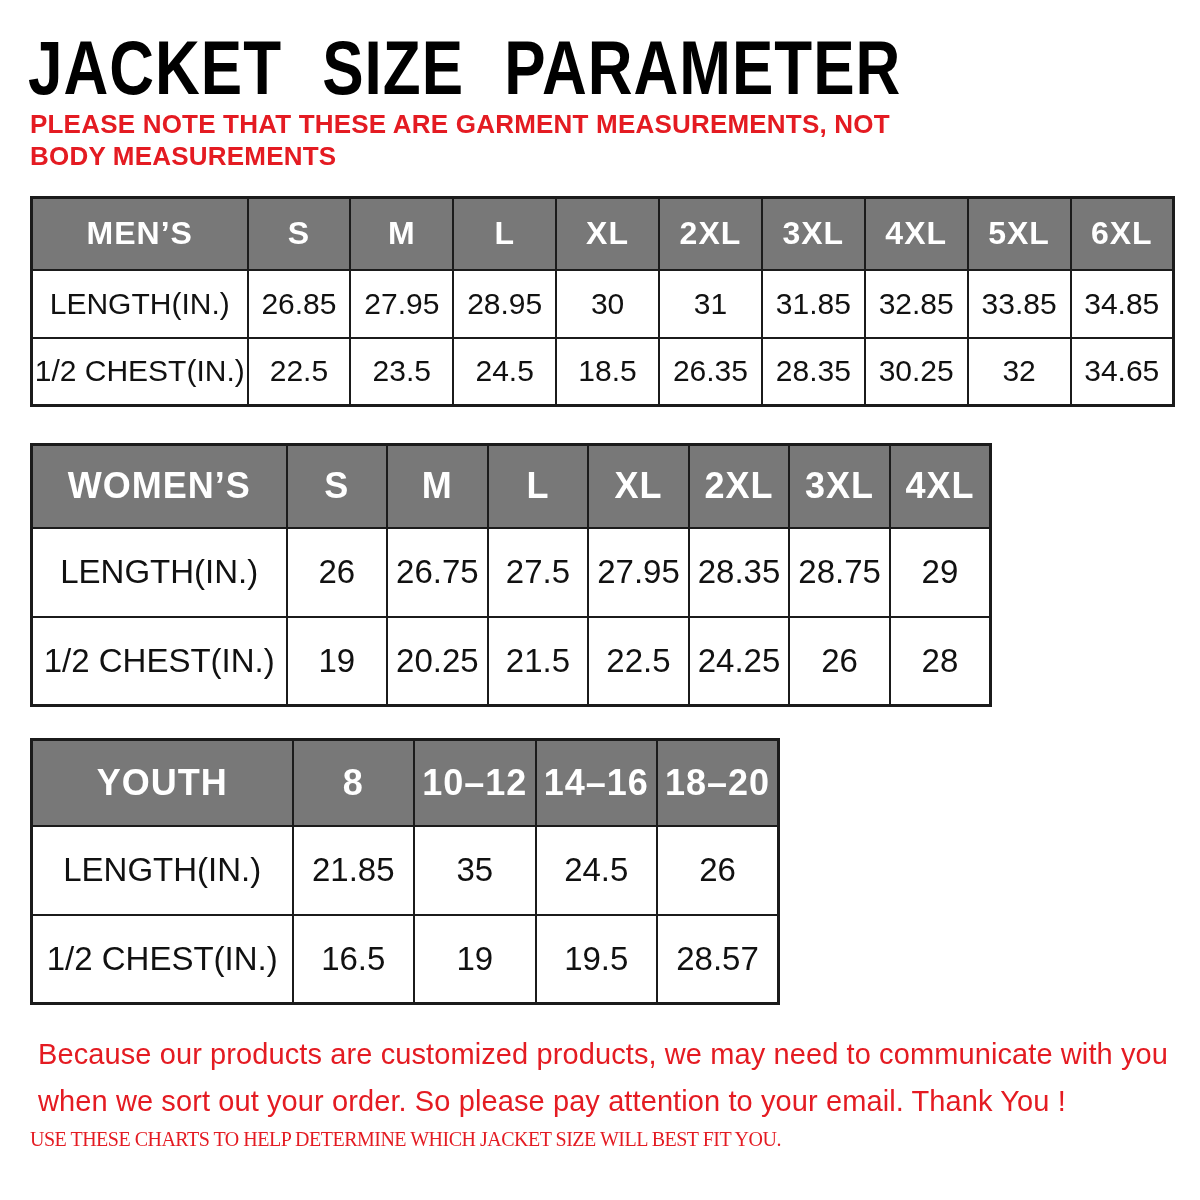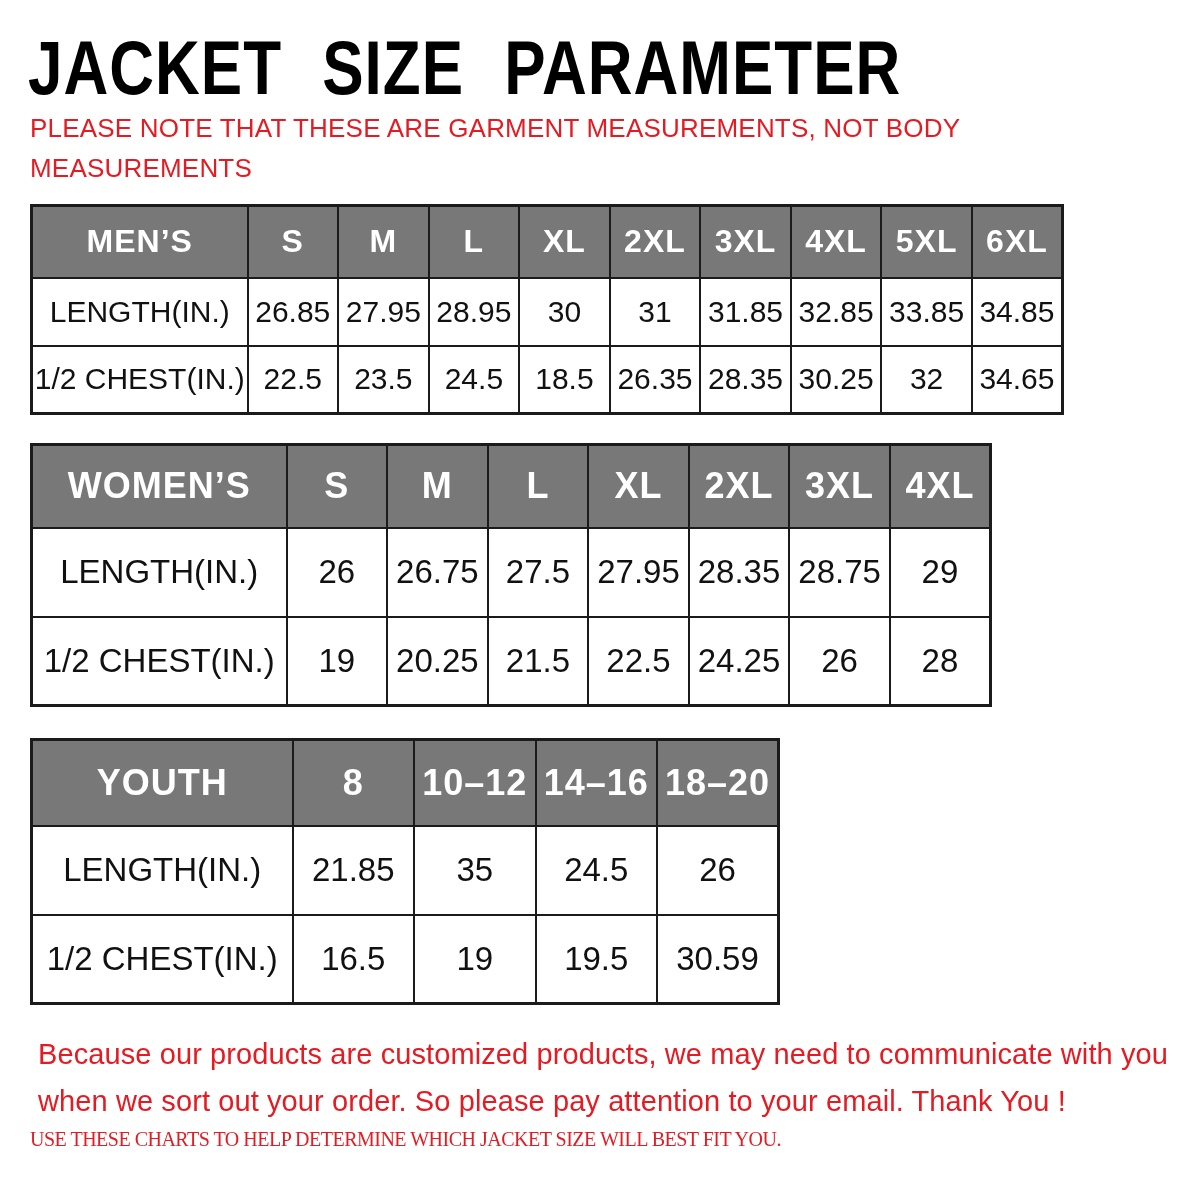--- a/index.html
+++ b/index.html
@@ -27,23 +27,24 @@
     white-space: nowrap;
     transform: scaleY(1.22);
     transform-origin: left top;
     color: #000;
   }
 
   .garment-note {
     left: 30px; top: 108px;
     width: 940px;
     font-size: 26px;
-    line-height: 40px;
+    line-height: 32px;
     letter-spacing: 0.2px;
     color: var(--accent-red);
+    font-weight: bold;
   }
 
   table.size-table {
     border-collapse: collapse;
     table-layout: fixed;
     background: #fff;
     border: 3px solid var(--border-black);
   }
   .size-table th, .size-table td {
     border: 2px solid var(--border-black);
@@ -54,21 +55,21 @@
     color: #111;
     overflow: hidden;
   }
   .size-table thead th {
     background: var(--header-gray);
     color: #ffffff;
     font-weight: bold;
     letter-spacing: 1px;
   }
 
-  .t-mens { left: 30px; top: 196px; width: 1034px; font-size: 30px; margin-top: 8px; }
+  .t-mens { left: 30px; top: 196px; width: 1145px; font-size: 30px; }
   .t-mens thead tr { height: 72px; font-size: 32px; }
   .t-mens tbody tr { height: 68px; }
 
   .t-womens { left: 30px; top: 443px; width: 962px; font-size: 33px; }
   .t-womens thead tr { height: 83px; font-size: 36px; }
   .t-womens tbody tr { height: 89px; }
 
   .t-youth { left: 30px; top: 738px; width: 750px; font-size: 33px; }
   .t-youth thead tr { height: 86px; font-size: 36px; }
   .t-youth tbody tr { height: 89px; }
@@ -194,20 +195,20 @@
         <td>21.85</td>
         <td>35</td>
         <td>24.5</td>
         <td>26</td>
       </tr>
       <tr>
         <th>1/2 CHEST(IN.)</th>
         <td>16.5</td>
         <td>19</td>
         <td>19.5</td>
-        <td>30.59</td>
+        <td>28.57</td>
       </tr>
     </tbody>
   </table>
 
 <p class="abs footer-para">Because our products are customized products, we may need to communicate with you when we sort out your order. So please pay attention to your email. Thank You !</p>
 
 <p class="abs footer-line">USE THESE CHARTS TO HELP DETERMINE WHICH JACKET SIZE WILL BEST FIT YOU.</p>
 
 </body></html>

